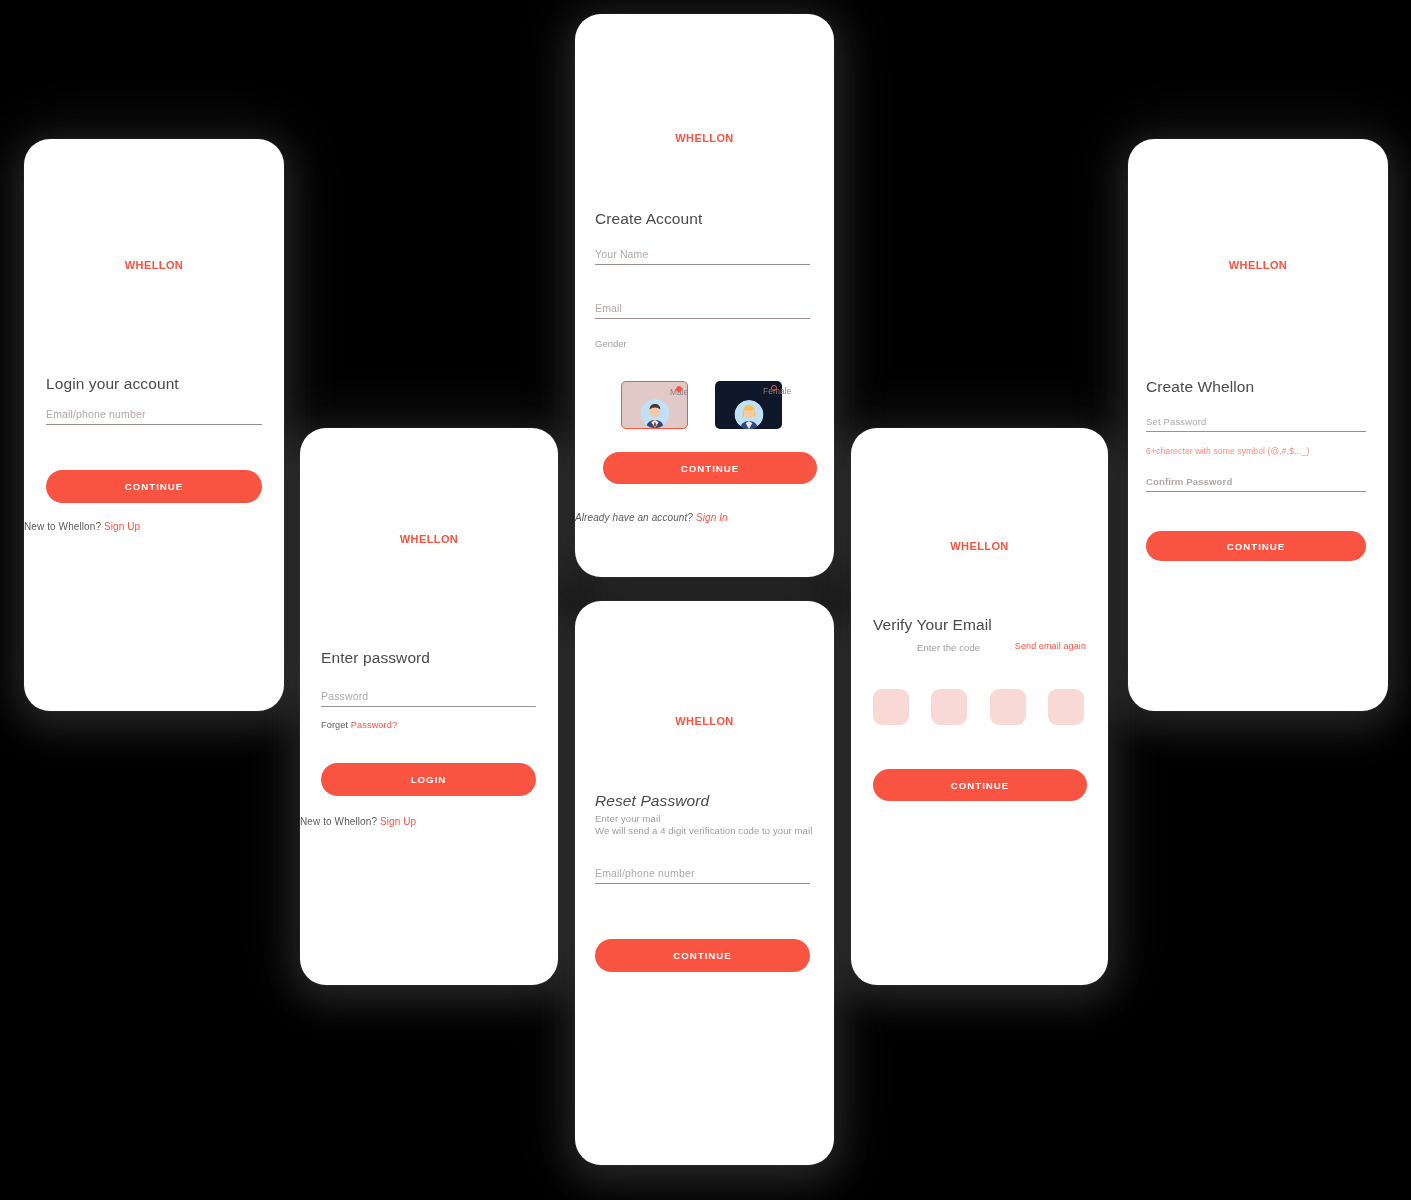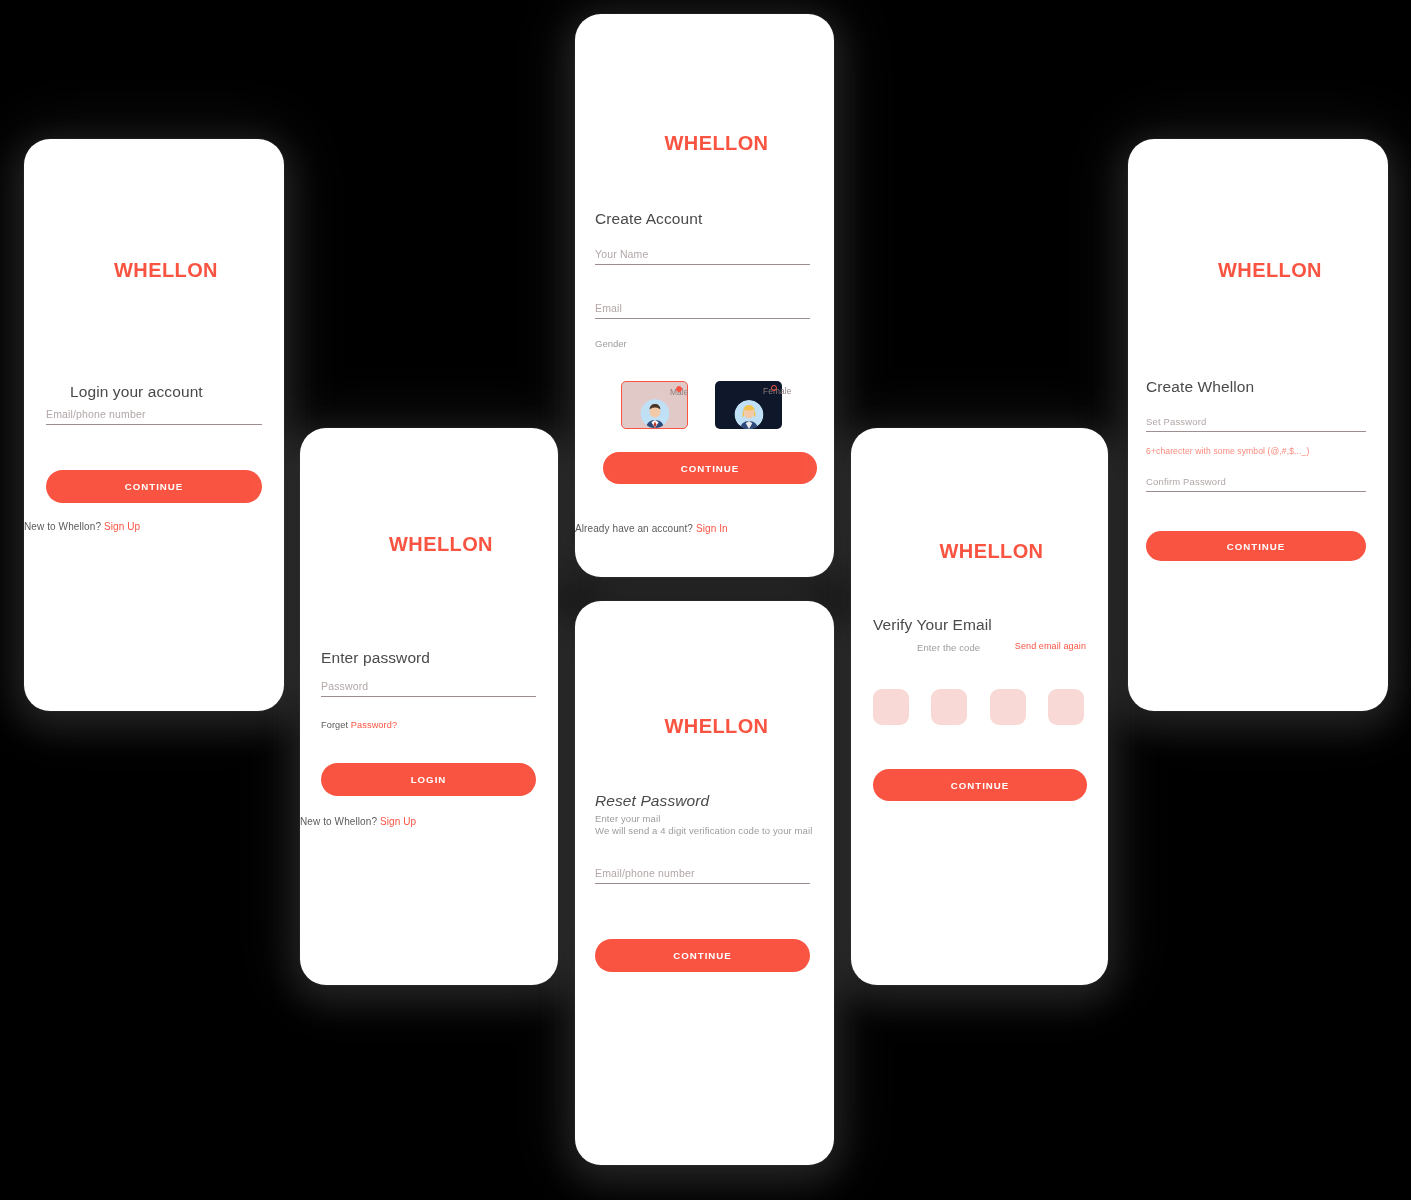--- a/index.html
+++ b/index.html
@@ -44,23 +44,22 @@
   }
 
   
   .brand {
     position: absolute;
     left: 0;
     width: 100%;
     text-align: center;
     color: #F95442;
     font-weight: bold;
-    font-size: 20px;
+    font-size: 11px;
     letter-spacing: 0.4px;
-    margin-left: 12px;
   }
 
   
   .heading {
     position: absolute;
     color: #4a4a4a;
     font-size: 15.5px;
     font-weight: normal;
     letter-spacing: 0.1px;
   }
@@ -218,42 +217,42 @@
 </head>
 <body>
 
 <div id="stage">
 
   <div class="phone" style="left:24px; top:139px; width:260px; height:572px;">
     <div class="screen">
 
       <div class="brand" style="top:120px;">WHELLON</div>
 
-      <div class="heading" style="left:22px; top:244px;margin-left:24px;">Login your account</div>
+      <div class="heading" style="left:22px; top:236px;">Login your account</div>
 
       <div class="field" style="left:22px; top:269px; width:216px;">Email/phone number</div>
 
       <div class="btn" style="left:22px; top:331px; width:216px; height:33px;">CONTINUE</div>
 
       <div class="footrow" style="top:382px;">
         <span>New to Whellon?</span>
         <span class="accent-link">Sign Up</span>
       </div>
 
     </div>
   </div>
 
   <div class="phone" style="left:300px; top:428px; width:258px; height:557px;">
     <div class="screen">
 
       <div class="brand" style="top:105px;">WHELLON</div>
 
       <div class="heading" style="left:21px; top:221px;">Enter password</div>
 
-      <div class="field" style="left:21px; top:252px; width:215px;">Password</div>
+      <div class="field" style="left:21px; top:262px; width:215px;">Password</div>
 
       <div class="linkrow" style="left:21px; top:292px;">
         <span>Forget</span>
         <span class="accent-link">Password?</span>
       </div>
 
       <div class="btn" style="left:21px; top:335px; width:215px; height:33px;">LOGIN</div>
 
       <div class="footrow" style="top:388px;">
         <span>New to Whellon?</span>
@@ -302,21 +301,21 @@
             <ellipse cx="20" cy="17" rx="7.2" ry="8.4" fill="#F4C9A8"></ellipse>
             <path d="M12.2 18c-0.8-6.4 2.6-11 7.8-11s8.6 4.6 7.8 11c-0.6-3.6-1.6-5-1.6-5s-3 1.6-6.2 1.6-5 -1 -6 -1.6c0 0-1 1.6-1.8 5z" fill="#F2C14E"></path>
             <path d="M11.8 15.5c-1.2 4 -0.6 8 -0.6 8l2 -1.2 -0.5 -7z" fill="#F2C14E"></path>
             <path d="M28.2 15.5c1.2 4 0.6 8 0.6 8l-2 -1.2 0.5 -7z" fill="#F2C14E"></path>
           </svg>
         </div>
       </div>
 
       <div class="btn" style="left:28px; top:438px; width:214px; height:32px;">CONTINUE</div>
 
-      <div class="footrow" style="top:509px;">
+      <div class="footrow" style="top:498px;font-style:italic;">
         <span>Already have an account?</span>
         <span class="accent-link">Sign In</span>
       </div>
 
     </div>
   </div>
 
   <div class="phone" style="left:575px; top:601px; width:259px; height:564px;">
     <div class="screen">
 
@@ -360,20 +359,20 @@
     <div class="screen">
 
       <div class="brand" style="top:120px;">WHELLON</div>
 
       <div class="heading" style="left:18px; top:239px;">Create Whellon</div>
 
       <div class="field small" style="left:18px; top:277px; width:220px;">Set Password</div>
 
       <div class="hint-accent" style="left:18px; top:307px;">6+charecter with some symbol (@,#,$..._)</div>
 
-      <div class="field small" style="left:18px; top:337px; width:220px;">Confirm Password</div>
+      <div class="field small" style="left:18px; top:337px; width:220px;font-weight:bold;">Confirm Password</div>
 
       <div class="btn" style="left:18px; top:392px; width:220px; height:30px;">CONTINUE</div>
 
     </div>
   </div>
 
 </div>
 
 </body></html>

